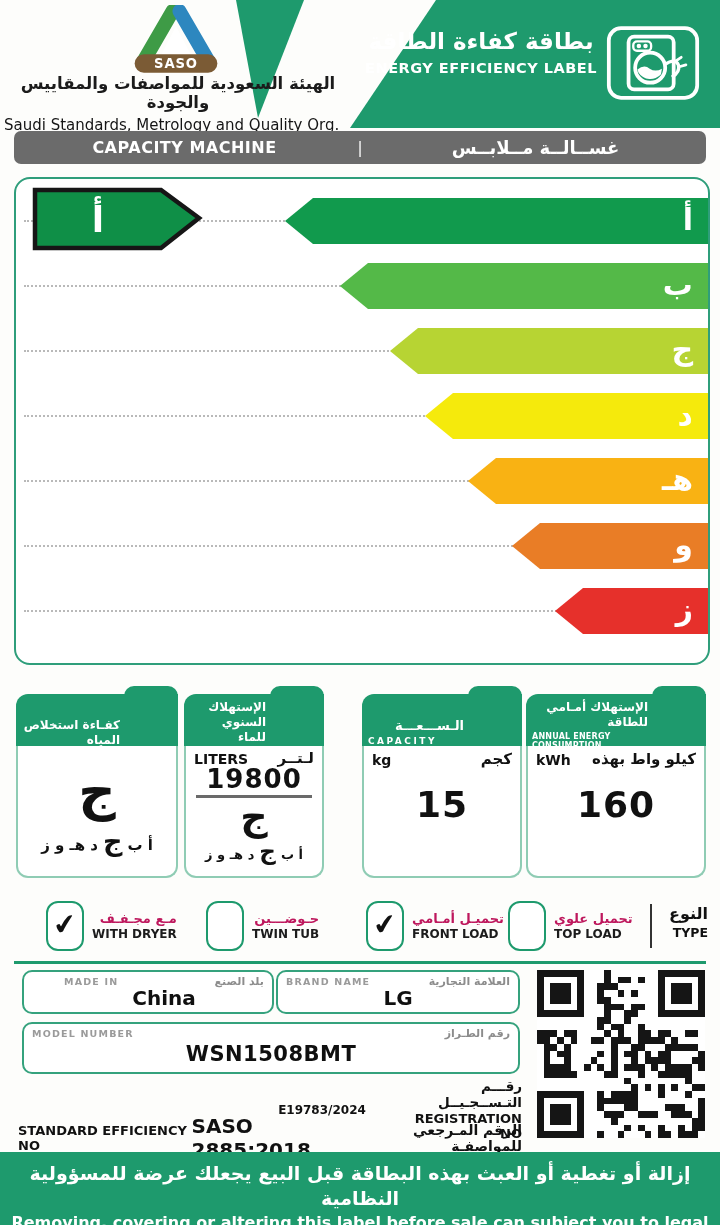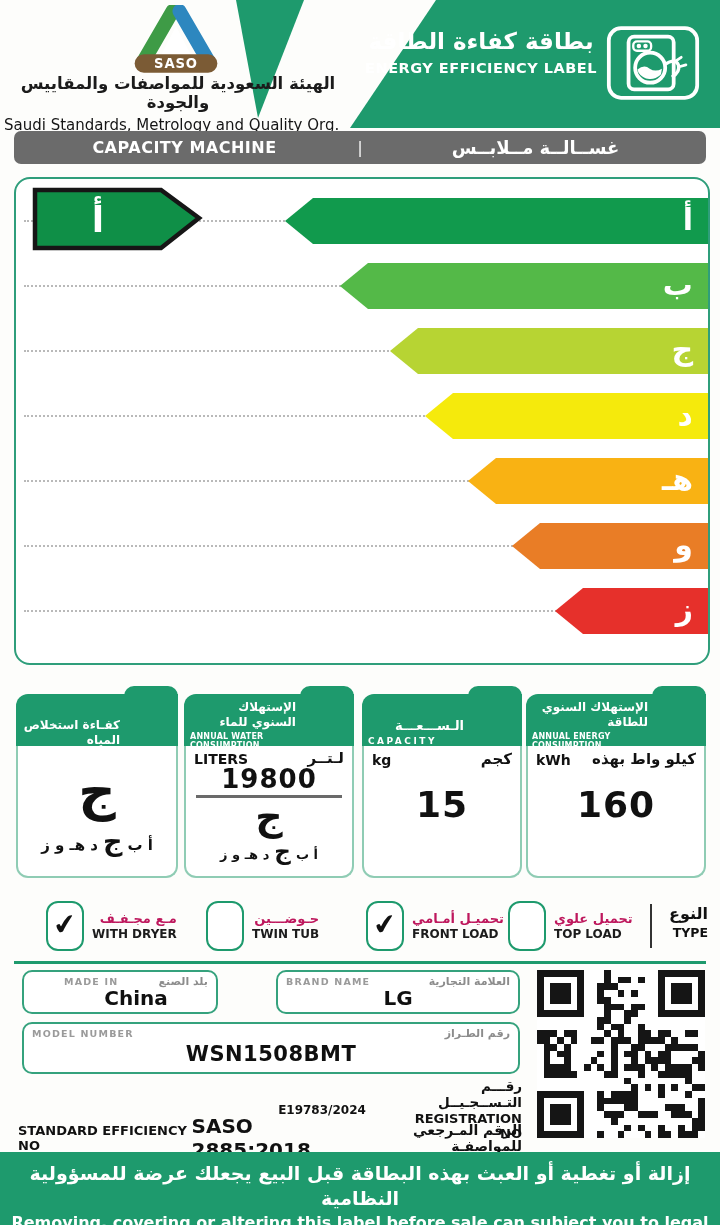--- a/index.html
+++ b/index.html
@@ -33,21 +33,21 @@
   .d1{top:41px}.d2{top:106px}.d3{top:171px}.d4{top:236px}.d5{top:301px}.d6{top:366px}.d7{top:431px}
   .bar{position:absolute;right:0;height:46px;clip-path:polygon(28px 0,100% 0,100% 100%,28px 100%,0 50%);}
   .b1{top:19px;left:269px}.b2{top:84px;left:324px}.b3{top:149px;left:374px}
   .b4{top:214px;left:409px}.b5{top:279px;left:452px}.b6{top:344px;left:496px}.b7{top:409px;left:539px}
   .bar-letter{position:absolute;right:15px;top:50%;transform:translateY(-54%);
               color:#fff;font-size:30px;font-weight:bold;direction:rtl;}
   .rating-arrow{position:absolute;left:16px;top:8px;}
 
   
   .info-box{position:absolute;top:694px;height:184px;}
-  .ib1{left:16px;width:162px}.ib2{left:184px;width:170px}.ib3{left:362px;width:160px}.ib4{left:526px;width:180px}
+  .ib1{left:16px;width:162px}.ib2{left:184px;width:140px}.ib3{left:362px;width:160px}.ib4{left:526px;width:180px}
   .ib-tab{position:absolute;top:-8px;right:0;width:54px;height:70px;background:#1e9a6d;
           border-radius:10px 10px 0 0;display:flex;justify-content:center;padding-top:7px;z-index:1;}
   .ib-head{position:absolute;left:0;right:0;top:0;height:52px;background:#1e9a6d;
            border-radius:12px 0 0 0;z-index:2;color:#fff;padding:24px 58px 0 6px;box-sizing:border-box;}
   .ib2 .ib-head,.ib4 .ib-head{padding-top:6px;}
   .ib-ar{display:block;font-size:12px;font-weight:bold;text-align:right;direction:rtl;line-height:1.25;}
   .ib-en{display:block;font-size:8px;font-weight:bold;text-align:left;margin-top:2px;letter-spacing:.2px;}
   .ib3 .ib-ar{font-size:13px;}
   .ib3 .ib-en{letter-spacing:2.5px;font-size:9px;}
   .ib-body{position:absolute;left:0;right:0;top:52px;bottom:0;background:#fff;
@@ -79,21 +79,21 @@
   .opt-en{font-size:12px;font-weight:bold;color:#1c1c1c;margin-top:1px;}
   .type-div{position:absolute;left:650px;top:904px;height:44px;border-left:2px solid #333;}
   .type-label{position:absolute;left:660px;top:904px;width:48px;text-align:right;}
   .type-ar{display:block;font-size:16px;font-weight:bold;direction:rtl;}
   .type-en{display:block;font-size:12.5px;font-weight:bold;margin-top:2px;}
   .green-rule{position:absolute;left:14px;top:961px;width:692px;height:3px;background:#1e9a6d;}
 
   
   .d-box{position:absolute;border:2px solid #35a27d;border-radius:10px;background:#fff;
          box-sizing:border-box;padding:3px 8px 2px;}
-  .db-made{left:22px;top:970px;width:196px;height:44px;padding-left:40px;}
+  .db-made{left:22px;top:970px;width:252px;height:44px;padding-left:40px;}
   .db-brand{left:276px;top:970px;width:244px;height:44px;}
   .db-model{left:22px;top:1022px;width:498px;height:52px;}
   .d-lblrow{display:flex;justify-content:space-between;align-items:baseline;}
   .d-len{font-size:9.5px;font-weight:bold;color:#9a9a9a;letter-spacing:1.2px;}
   .d-lar{font-size:11px;font-weight:bold;color:#8c8c8c;direction:rtl;}
   .d-val{text-align:center;font-size:20px;font-weight:bold;color:#101010;margin-top:-2px;}
   .db-model .d-val{font-size:21px;margin-top:2px;letter-spacing:.5px;}
 
   .reg-row{position:absolute;left:250px;top:1078px;width:272px;display:flex;gap:10px;align-items:center;}
   .reg-val{flex:1;text-align:center;font-size:12px;font-weight:bold;}
@@ -270,21 +270,21 @@
     </div>
   </div>
 
   <div class="info-box ib4">
     <div class="ib-tab">
       <svg width="34" height="50" viewBox="0 0 32 48">
         <polygon points="18,1 5,26 13,26 9,47 27,17 17,17 25,1" fill="#fff"></polygon>
       </svg>
     </div>
     <div class="ib-head">
-      <span class="ib-ar">الإستهلاك السنوي للطاقة</span>
+      <span class="ib-ar">الإستهلاك أمـامي للطاقة</span>
       <span class="ib-en">ANNUAL ENERGY CONSUMPTION</span>
     </div>
     <div class="ib-body">
       <div class="unit-row">
         <span class="unit-en">kWh</span>
         <span class="unit-ar">كيلو واط بهذه</span>
       </div>
       <div class="big-value">160</div>
     </div>
   </div>

